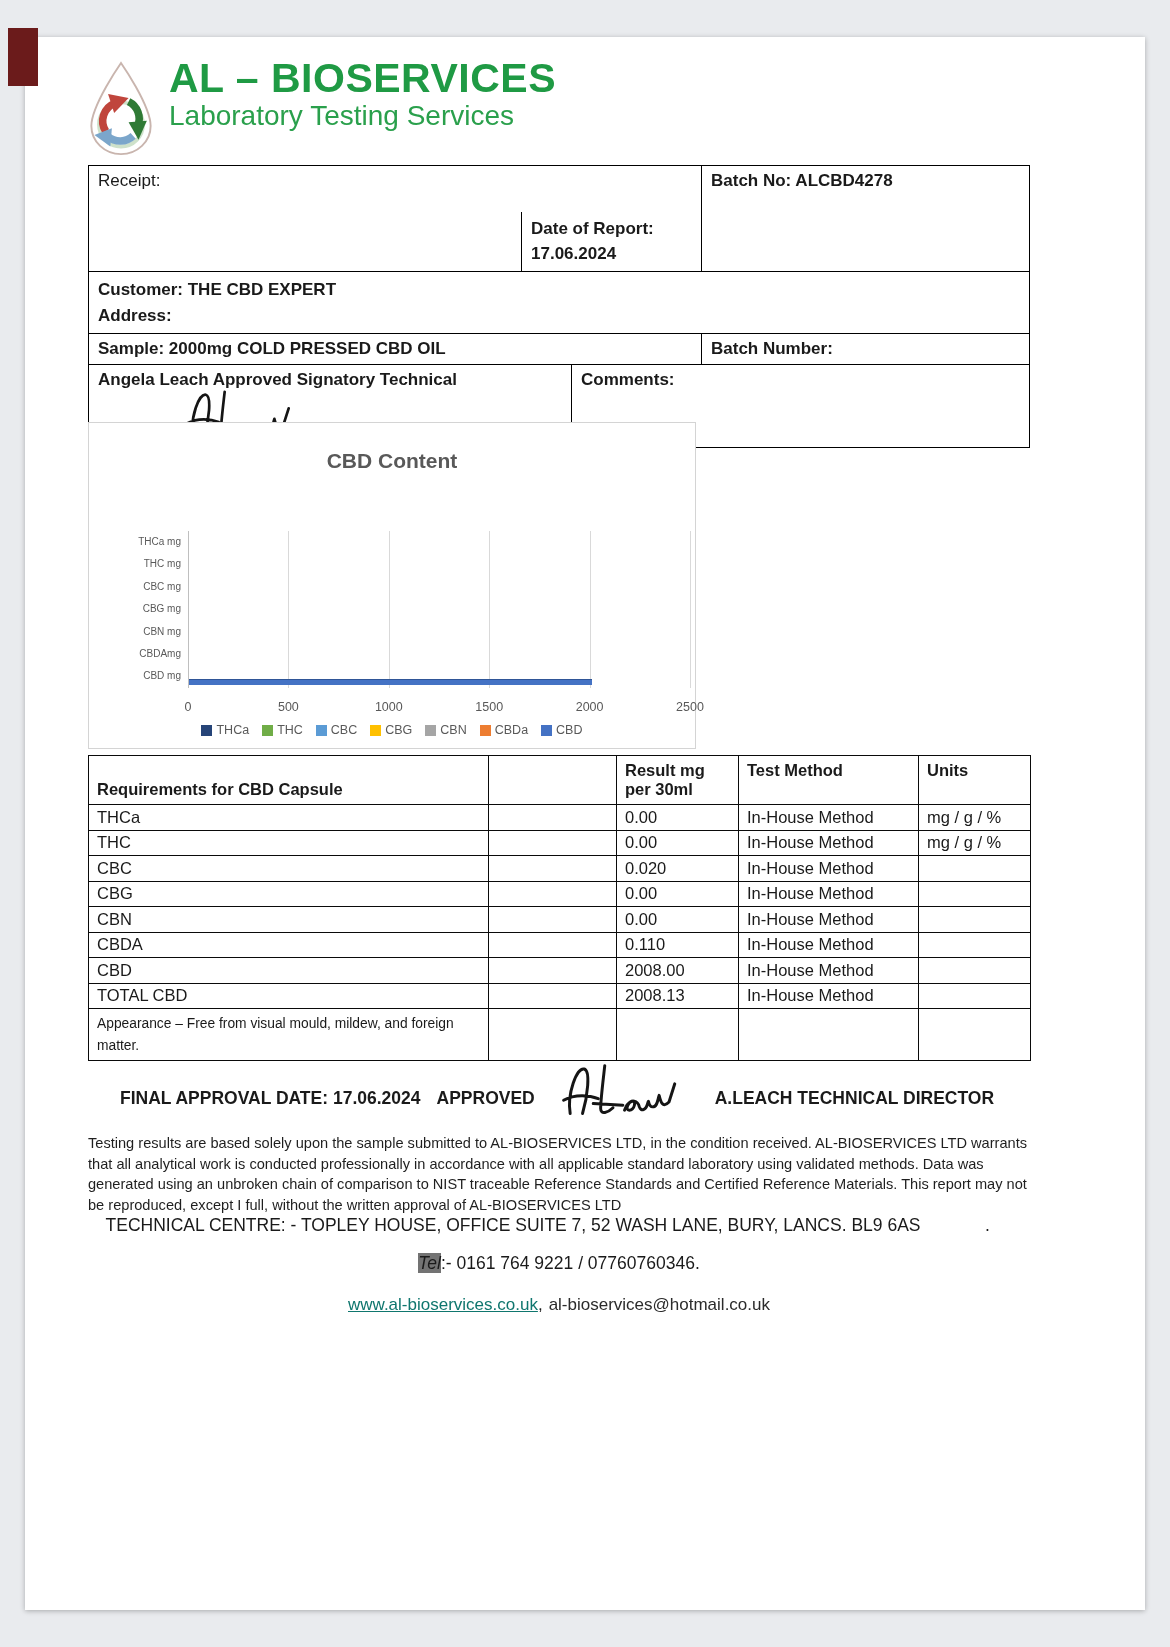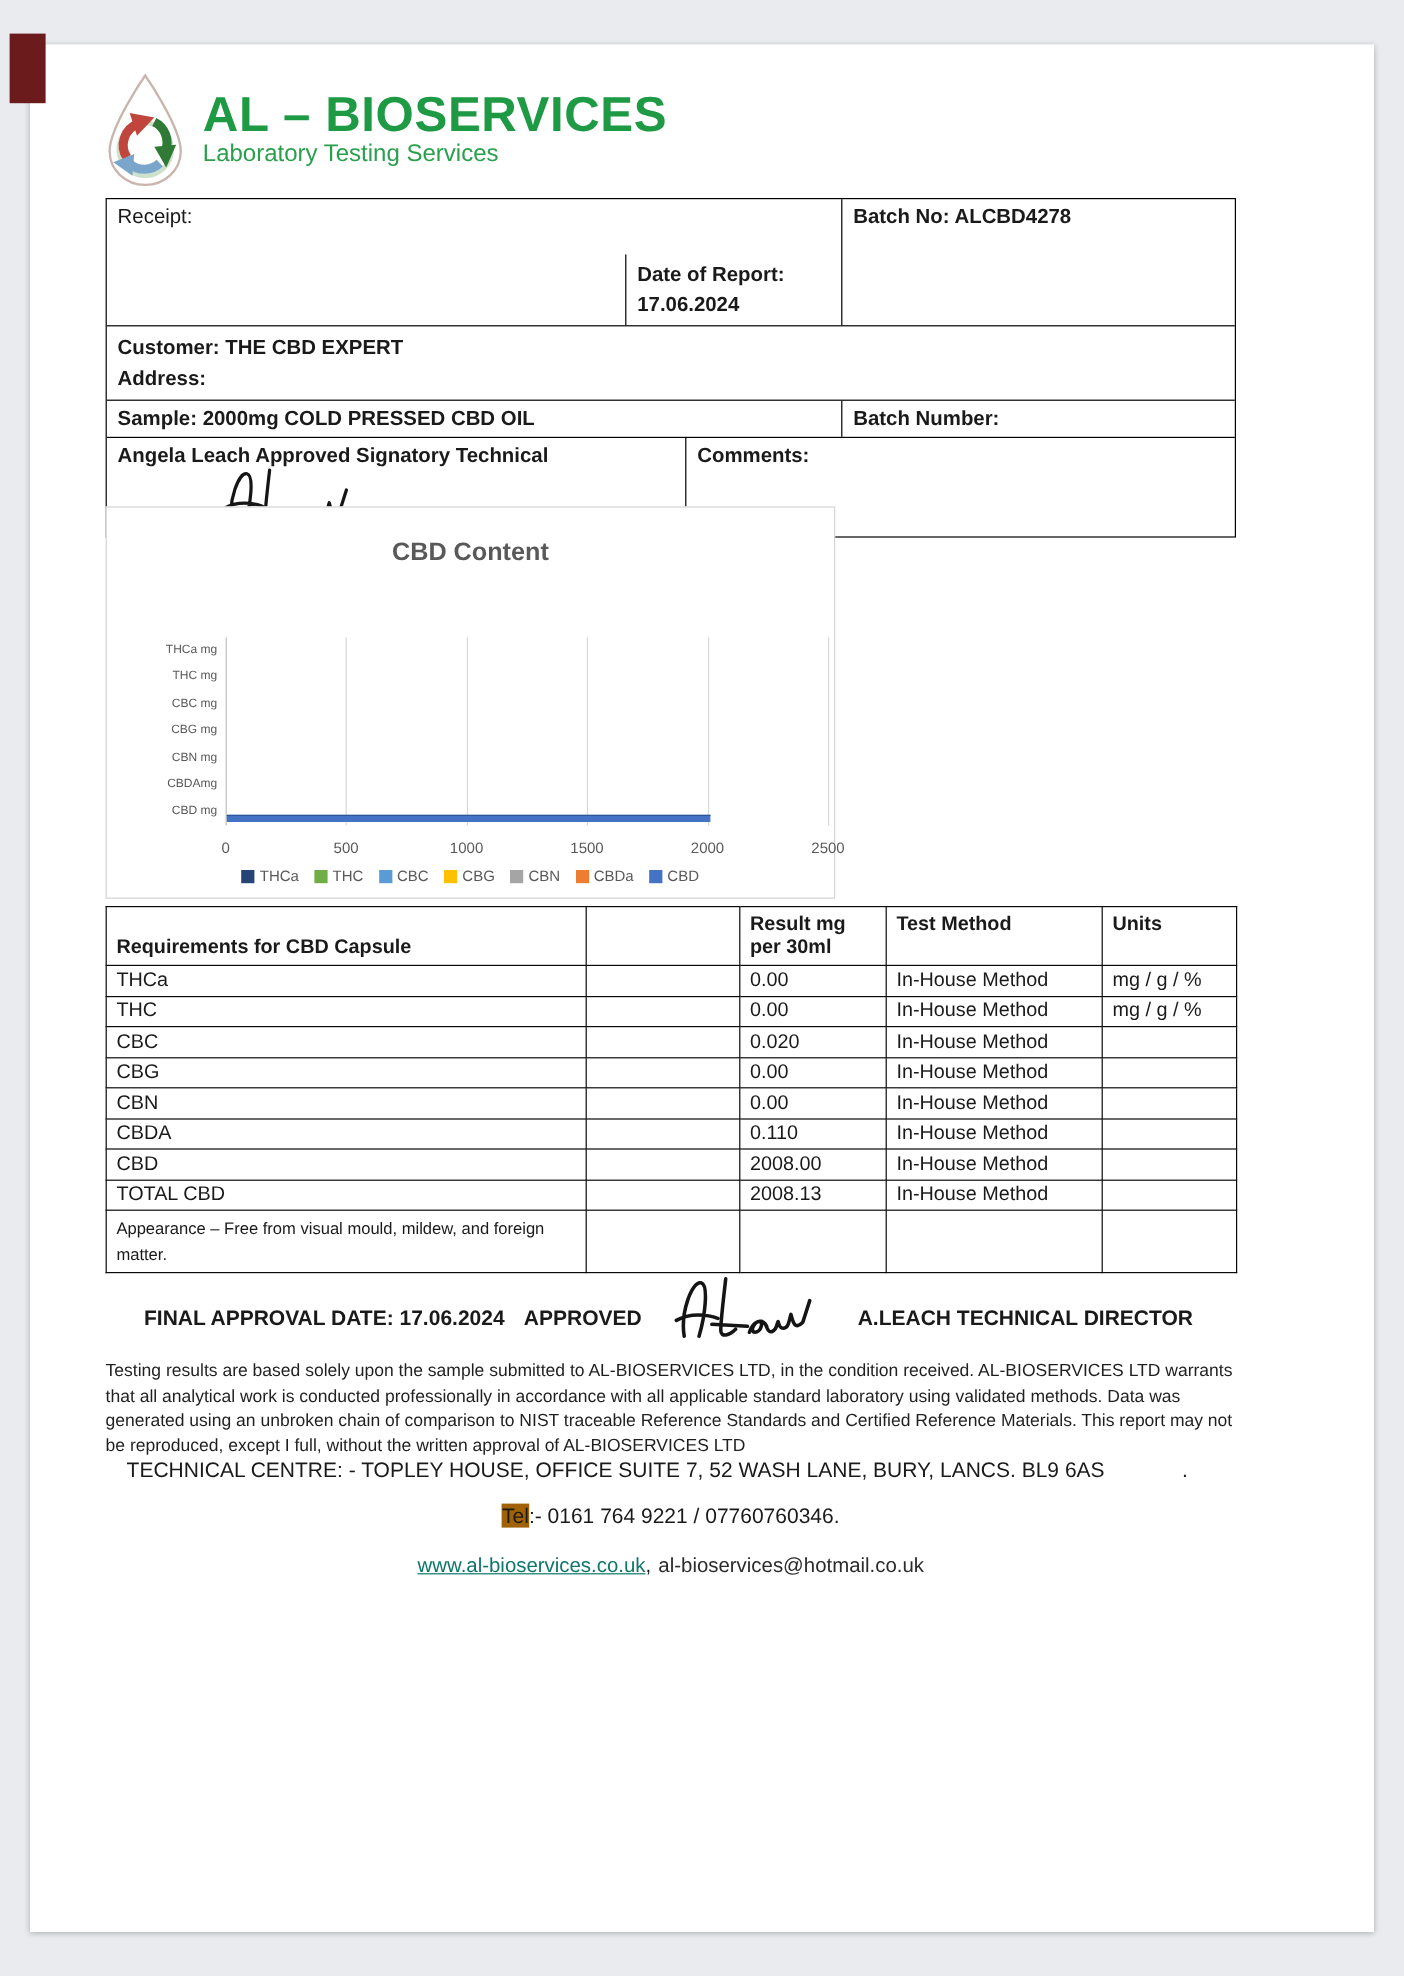--- a/index.html
+++ b/index.html
@@ -10,25 +10,25 @@
     color:#1a1a1a;
     position:relative;
   }
   .corner-tab { position:absolute; left:8px; top:28px; width:30px; height:58px; background:#6b1b1b; z-index:5; }
   .page {
     position:absolute; left:25px; top:37px; width:1120px; height:1573px;
     background:#ffffff; box-shadow:0 1px 5px rgba(0,0,0,.28);
   }
 
   
-  .logo { position:absolute; left:58px; top:20px; display:flex; align-items:center; }
+  .logo { position:absolute; left:58px; top:20px; display:flex; }
   .logo-icon { width:76px; height:100px; flex:0 0 auto; }
   .logo-text { margin-left:10px; }
   .logo-title { font-size:41px; font-weight:bold; color:#1f9a44; letter-spacing:.5px; line-height:1.05; }
-  .logo-sub   { font-size:20px; color:#2aa04c; line-height:1.15; }
+  .logo-sub   { font-size:28px; color:#2aa04c; line-height:1.15; }
 
   
   .htable { position:absolute; left:63px; top:128px; width:942px; border:1.6px solid #000; font-size:17px; font-weight:bold; }
   .hrow { display:flex; border-top:1.6px solid #000; }
   .hrow:first-child { border-top:0; }
   .hcell { border-left:1.6px solid #000; padding:5px 9px; }
   .hcell:first-child { border-left:0; }
   .c-receipt { width:432px; font-weight:normal; }
   .c-date { width:180px; line-height:1.45;margin-top:46px; }
   .c-report { flex:1; }
@@ -76,21 +76,21 @@
               display:flex; align-items:center; padding-left:32px; font-size:17.5px; font-weight:bold; }
   .approval .gap1 { margin-left:16px; }
   .sig2 { width:140px; height:62px; margin:-16px 18px 0 22px; flex:0 0 auto; }
   .sig2 path { fill:none; stroke:#151515; stroke-width:3.6; stroke-linecap:round; stroke-linejoin:round; }
 
   
   .disclaimer { position:absolute; left:63px; top:1096px; width:952px; font-size:14.6px; line-height:20.5px; color:#1f1f1f; }
   .techline { position:absolute; left:63px; top:1178px; width:942px; padding-right:92px; text-align:center; font-size:17.5px; }
   .stray-period { position:absolute; left:897px; top:0; }
   .telline { position:absolute; left:63px; top:1216px; width:942px; text-align:center; font-size:17.5px; }
-  .tel-hl { background:#a16207; }
+  .tel-hl { background:#737373;font-style:italic; }
   .linkline { position:absolute; left:63px; top:1258px; width:942px; text-align:center; font-size:17px; }
   .weblink { color:#0f766e; text-decoration:underline; }
   .email { color:#2b2b2b; margin-left:6px; }
 </style>
 </head>
 <body>
 
 <div class="corner-tab"></div>
 
 <div class="page">

